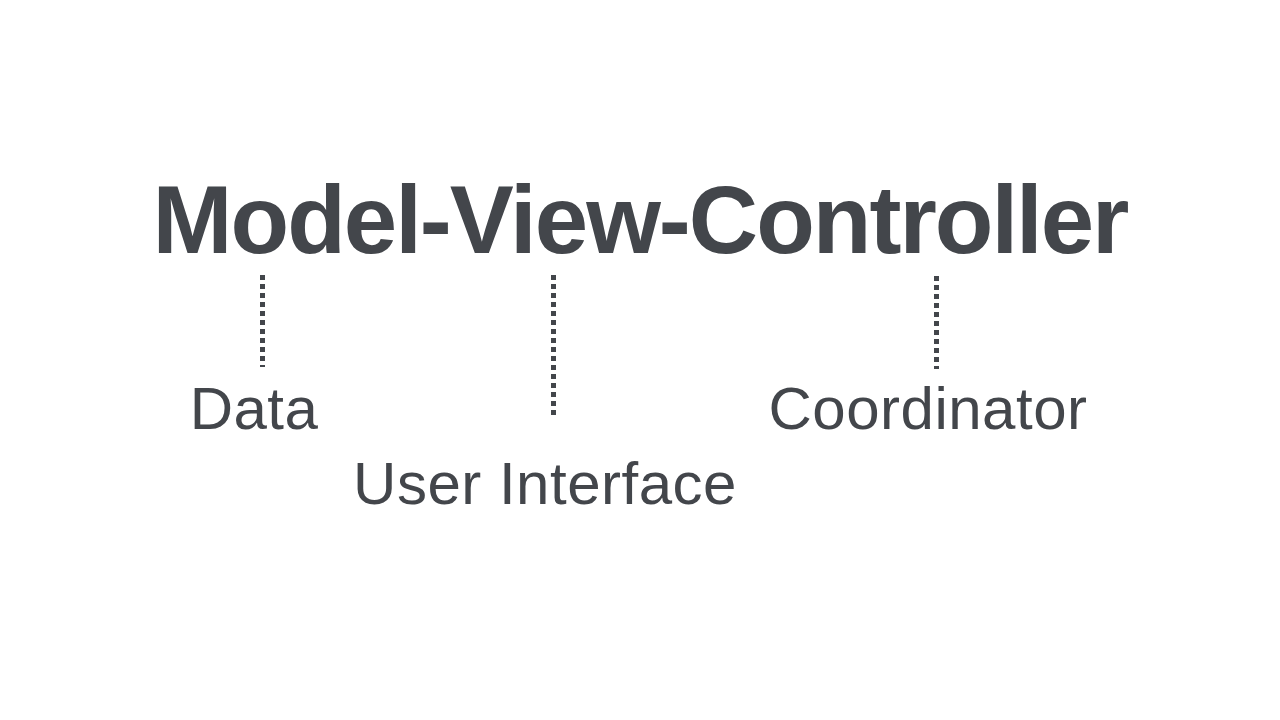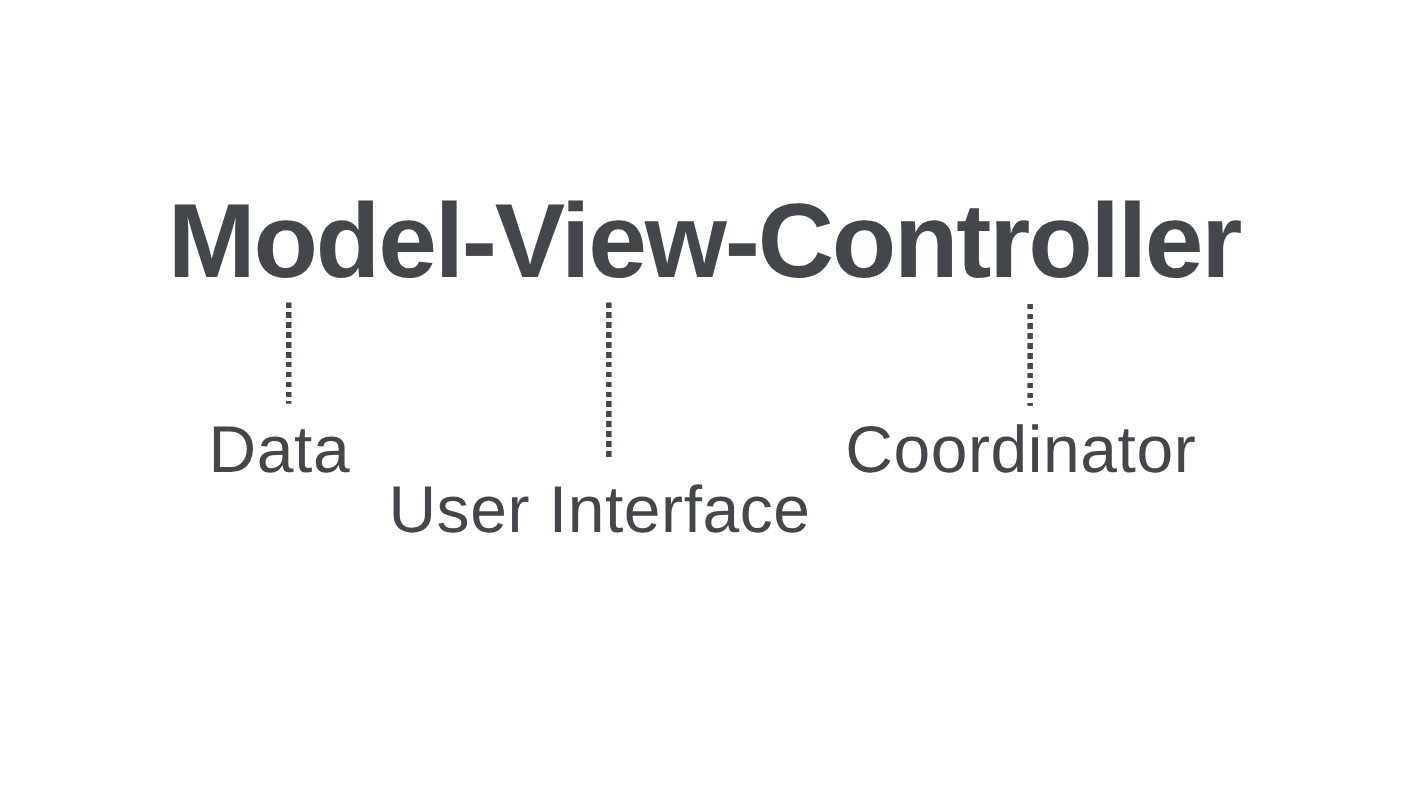--- a/index.html
+++ b/index.html
@@ -50,21 +50,21 @@
     position: absolute;
     transform: translateX(-50%);
     font-size: 60px;
     font-weight: 300;
     line-height: 48px;
     letter-spacing: 0.5px;
     color: var(--text, #43464b);
     white-space: nowrap;
   }
   .label-data        { left: 254px; top: 385px; }
-  .label-ui          { left: 545px; top: 440px; }
+  .label-ui          { left: 545px; top: 460px; }
   .label-coordinator { left: 928px; top: 385px; }
 </style>
 </head>
 <body>
 
 <div class="slide">
 
   <h1 class="title">Model-View-Controller</h1>
 
   <div class="dotted-line line-model"></div>

